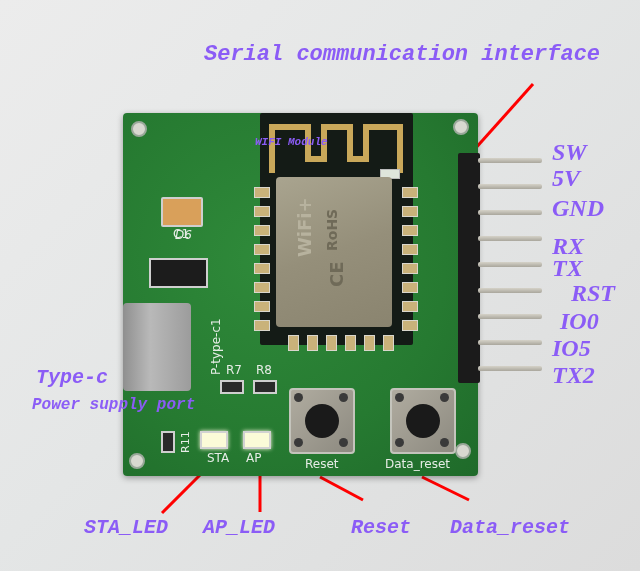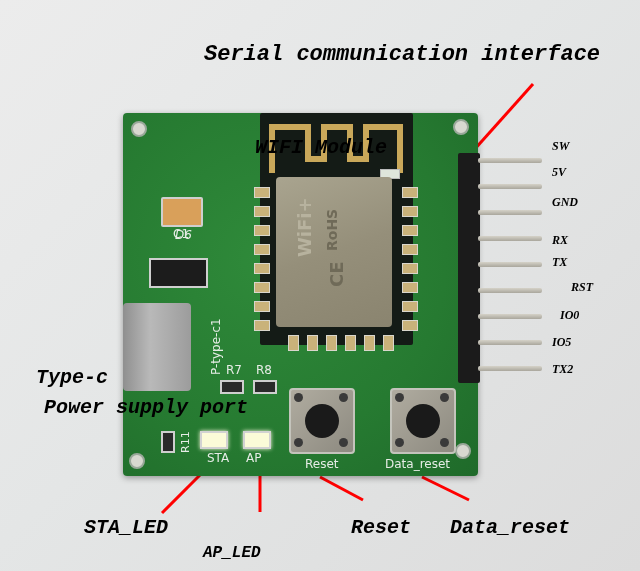--- a/index.html
+++ b/index.html
@@ -2,25 +2,25 @@
 <html><head>
   <meta charset="utf-8">
   <style>
     html, body { margin:0; padding:0; }
     body {
       width:640px; height:571px; position:relative; overflow:hidden;
       background: linear-gradient(135deg, #ececec 0%, #e4e6e6 45%, #dcdcdc 100%);
       font-family: "DejaVu Sans", sans-serif;
     }
     .anno {
-      position:absolute; color:#000000; font-family:"Liberation Mono", "DejaVu Sans Mono", monospace;
+      position:absolute; color:#8b5cf6; font-family:"Liberation Mono", "DejaVu Sans Mono", monospace;
       font-style:italic; font-weight:bold; white-space:nowrap; letter-spacing:0px;
     }
     .anno.big { font-size:22px; }
-    .anno.pin { font-size:12px; font-family:"Liberation Serif","DejaVu Serif",serif; font-style:italic; font-weight:bold; }
+    .anno.pin { font-size:24px; font-family:"Liberation Serif","DejaVu Serif",serif; font-style:italic; font-weight:bold; }
     #board {
       position:absolute; left:123px; top:113px; width:355px; height:363px;
       background: radial-gradient(ellipse at 40% 40%, #2f8a3a 0%, #267a31 60%, #1f6a2a 100%);
       border-radius:4px;
       box-shadow: 0 2px 6px rgba(0,0,0,0.35);
     }
     .hole { position:absolute; width:12px; height:12px; border-radius:50%; background:#d8d8d0; border:2px solid #9aa89a; }
     .silk { position:absolute; color:#e6ece6; font-family:"DejaVu Sans", sans-serif; font-size:12px; white-space:nowrap; }
     .module {
       position:absolute; left:137px; top:0px; width:153px; height:232px;
@@ -151,31 +151,31 @@
 <div class="pinwire" style="left:478px;top:184px;width:64px;"></div>
 <div class="pinwire" style="left:478px;top:210px;width:64px;"></div>
 <div class="pinwire" style="left:478px;top:236px;width:64px;"></div>
 <div class="pinwire" style="left:478px;top:262px;width:64px;"></div>
 <div class="pinwire" style="left:478px;top:288px;width:64px;"></div>
 <div class="pinwire" style="left:478px;top:314px;width:64px;"></div>
 <div class="pinwire" style="left:478px;top:340px;width:64px;"></div>
 <div class="pinwire" style="left:478px;top:366px;width:64px;"></div>
 
 <div class="anno big" style="left:204px;top:42px;">Serial communication interface</div>
-<div class="anno" style="left:255px;top:136px;font-size:20px;">WIFI Module</div>
+<div class="anno" style="left:255px;top:136px;font-size:11px;">WIFI Module</div>
 
 <div class="anno pin" style="left:552px;top:139px;">SW</div>
 <div class="anno pin" style="left:552px;top:165px;">5V</div>
 <div class="anno pin" style="left:552px;top:195px;">GND</div>
 <div class="anno pin" style="left:552px;top:233px;">RX</div>
 <div class="anno pin" style="left:552px;top:255px;">TX</div>
 <div class="anno pin" style="left:552px;top:280px;margin-left:19px;">RST</div>
 <div class="anno pin" style="left:552px;top:308px;margin-left:8px;">IO0</div>
 <div class="anno pin" style="left:552px;top:335px;">IO5</div>
 <div class="anno pin" style="left:552px;top:362px;font-style:italic;">TX2</div>
 
 <div class="anno" style="left:36px;top:366px;font-size:20px;">Type-c</div>
-<div class="anno" style="left:44px;top:396px;font-size:20px;">Power supply port</div>
+<div class="anno" style="left:32px;top:396px;font-size:16px;">Power supply port</div>
 
 <div class="anno" style="left:84px;top:516px;font-size:20px;">STA_LED</div>
-<div class="anno" style="left:203px;top:516px;font-size:16px;margin-top:28px;">AP_LED</div>
+<div class="anno" style="left:203px;top:516px;font-size:20px;">AP_LED</div>
 <div class="anno" style="left:351px;top:516px;font-size:20px;">Reset</div>
 <div class="anno" style="left:450px;top:516px;font-size:20px;">Data_reset</div>
 
 </body></html>

